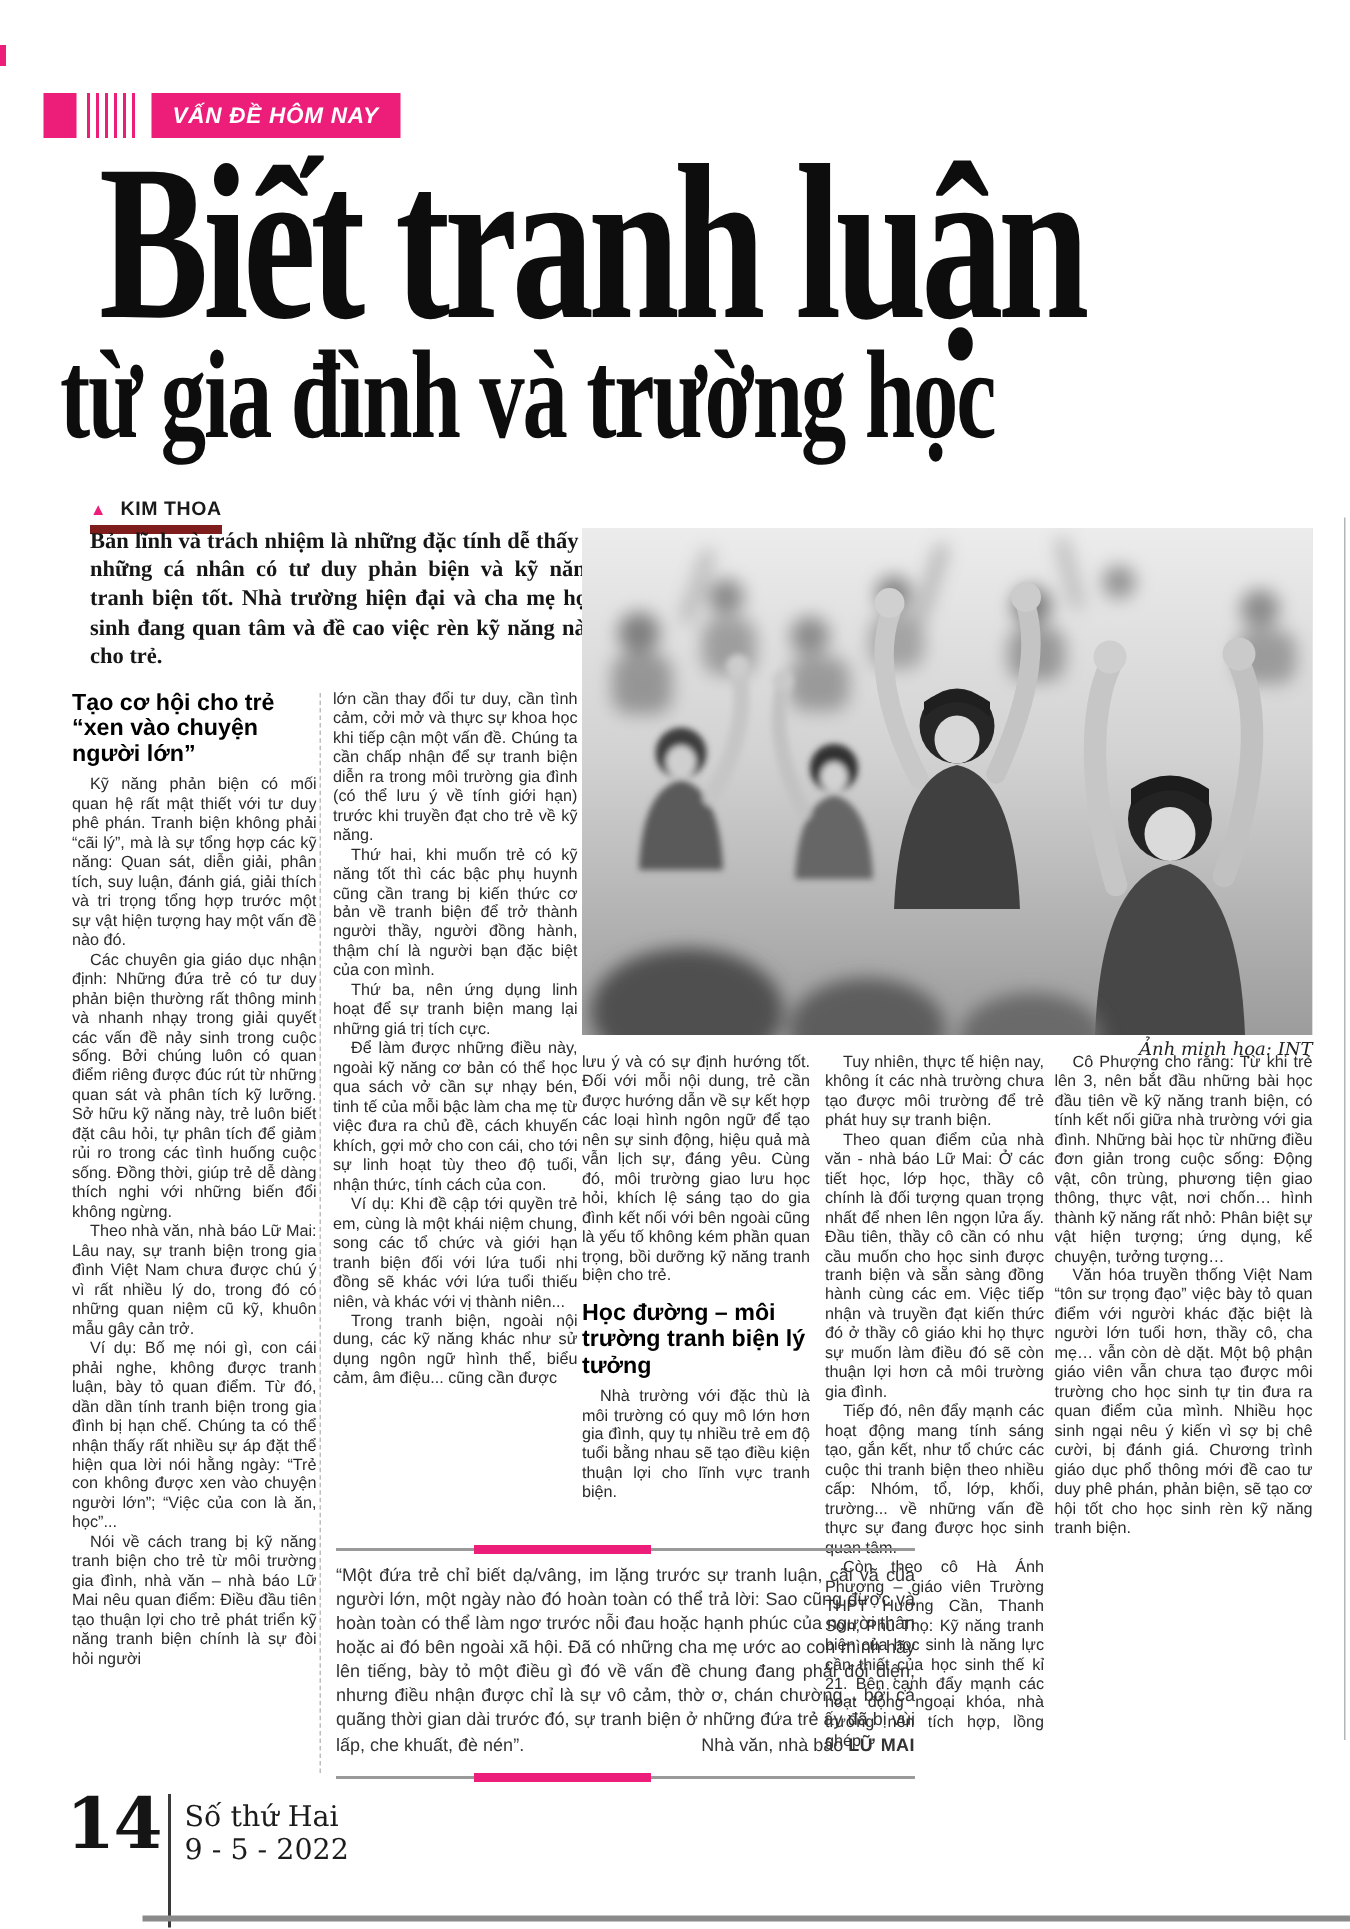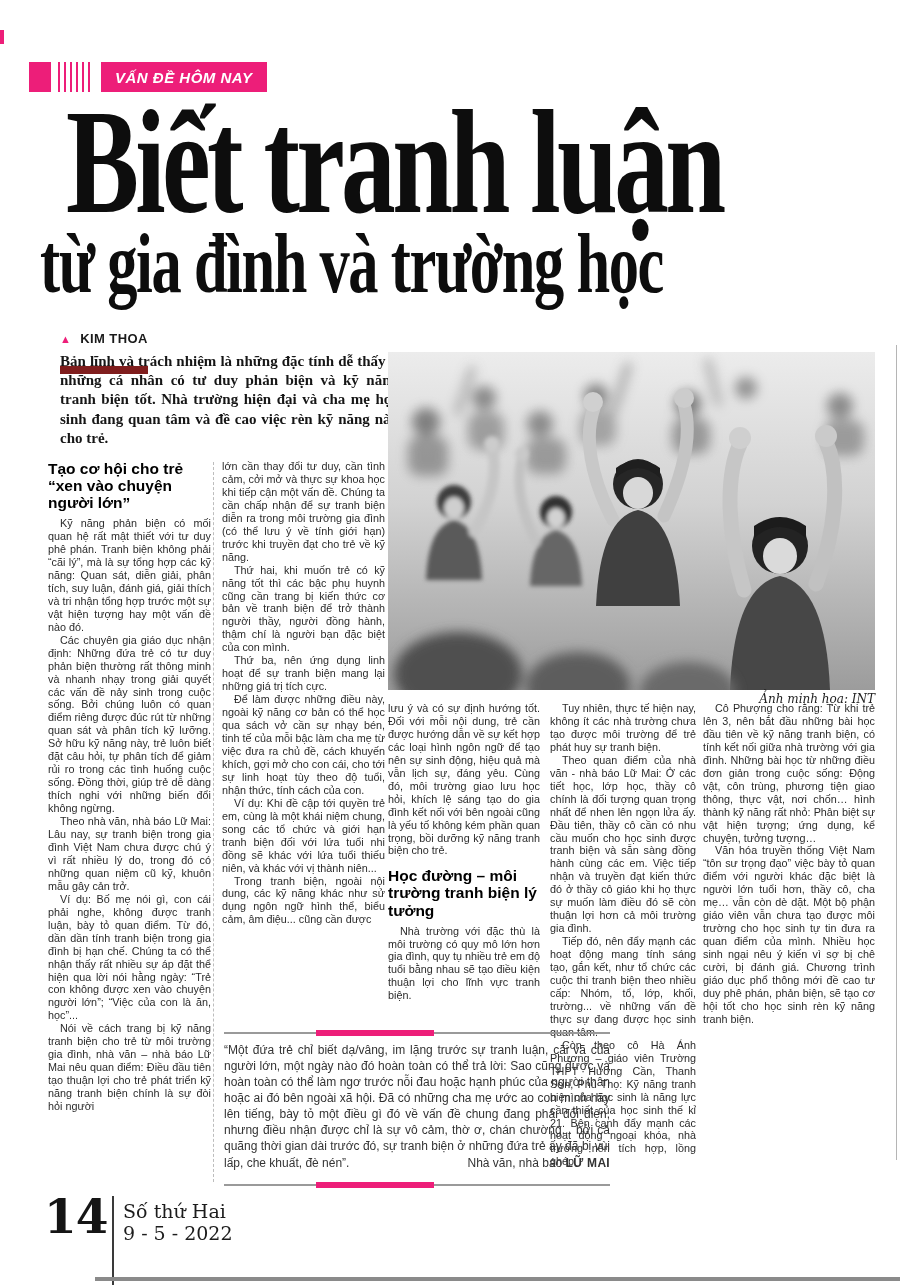--- a/index.html
+++ b/index.html
@@ -19,21 +19,21 @@
            padding:0 14px;font-weight:bold;font-style:italic;font-size:15px;letter-spacing:.5px;}
 
   
   .hl{position:absolute;margin:0;color:#0d0d0d;font-family:"Liberation Serif",serif;
       font-weight:bold;white-space:nowrap;transform-origin:0 0;line-height:.95;}
   .hl1{left:66px;top:92px;font-size:148px;letter-spacing:-5px;transform:scaleX(.74);}
   .hl2{left:40px;top:224px;font-size:84px;letter-spacing:-2px;transform:scaleX(.72);}
 
   
   .byline{position:absolute;left:60px;top:331px;font-weight:bold;font-size:13px;color:#1a1a1a;
-          border-bottom:8px solid #7f1d1d;padding-bottom:20px;letter-spacing:.4px;}
+          border-bottom:6px solid #7f1d1d;padding-bottom:4px;letter-spacing:.4px;}
   .byline-icon{color:var(--pink);font-size:11px;margin-right:5px;}
 
   
   .lead{position:absolute;left:60px;top:352px;width:338px;margin:0;
         font-family:Liberation Serif, serif;font-weight:bold;font-size:15px;
         line-height:1.28;color:#161616;text-align:justify;}
 
   
   .photo{position:absolute;left:388px;top:352px;width:487px;height:338px;overflow:hidden;background:#cfcfcf;}
   .caption{position:absolute;right:25px;top:692px;font-family:"DejaVu Serif",serif;
@@ -180,21 +180,21 @@
         <ellipse cx="70" cy="322" rx="64" ry="42" fill="#4f4f4f"></ellipse>
         <ellipse cx="190" cy="334" rx="52" ry="34" fill="#5d5d5d"></ellipse>
         <ellipse cx="300" cy="340" rx="48" ry="30" fill="#6a6a6a"></ellipse>
       </g>
     </svg>
   </div>
   <div class="caption">Ảnh minh họa: INT</div>
 
   <div class="col c1">
     <h3 class="subhead">Tạo cơ hội cho trẻ “xen vào chuyện người lớn”</h3>
-    <p class="para">Kỹ năng phản biện có mối quan hệ rất mật thiết với tư duy phê phán. Tranh biện không phải “cãi lý”, mà là sự tổng hợp các kỹ năng: Quan sát, diễn giải, phân tích, suy luận, đánh giá, giải thích và tri nhận tổng hợp trước một sự vật hiện tượng hay một vấn đề nào đó.</p>
+    <p class="para">Kỹ năng phản biện có mối quan hệ rất mật thiết với tư duy phê phán. Tranh biện không phải “cãi lý”, mà là sự tổng hợp các kỹ năng: Quan sát, diễn giải, phân tích, suy luận, đánh giá, giải thích và tri trọng tổng hợp trước một sự vật hiện tượng hay một vấn đề nào đó.</p>
     <p class="para">Các chuyên gia giáo dục nhận định: Những đứa trẻ có tư duy phản biện thường rất thông minh và nhanh nhạy trong giải quyết các vấn đề nảy sinh trong cuộc sống. Bởi chúng luôn có quan điểm riêng được đúc rút từ những quan sát và phân tích kỹ lưỡng. Sở hữu kỹ năng này, trẻ luôn biết đặt câu hỏi, tự phân tích để giảm rủi ro trong các tình huống cuộc sống. Đồng thời, giúp trẻ dễ dàng thích nghi với những biến đổi không ngừng.</p>
     <p class="para">Theo nhà văn, nhà báo Lữ Mai: Lâu nay, sự tranh biện trong gia đình Việt Nam chưa được chú ý vì rất nhiều lý do, trong đó có những quan niệm cũ kỹ, khuôn mẫu gây cản trở.</p>
     <p class="para">Ví dụ: Bố mẹ nói gì, con cái phải nghe, không được tranh luận, bày tỏ quan điểm. Từ đó, dần dần tính tranh biện trong gia đình bị hạn chế. Chúng ta có thể nhận thấy rất nhiều sự áp đặt thể hiện qua lời nói hằng ngày: “Trẻ con không được xen vào chuyện người lớn”; “Việc của con là ăn, học”...</p>
     <p class="para">Nói về cách trang bị kỹ năng tranh biện cho trẻ từ môi trường gia đình, nhà văn – nhà báo Lữ Mai nêu quan điểm: Điều đầu tiên tạo thuận lợi cho trẻ phát triển kỹ năng tranh biện chính là sự đòi hỏi người</p>
   </div>
 
   <div class="col c2">
     <p class="para cont">lớn cần thay đổi tư duy, cần tình cảm, cởi mở và thực sự khoa học khi tiếp cận một vấn đề. Chúng ta cần chấp nhận để sự tranh biện diễn ra trong môi trường gia đình (có thể lưu ý về tính giới hạn) trước khi truyền đạt cho trẻ về kỹ năng.</p>
     <p class="para">Thứ hai, khi muốn trẻ có kỹ năng tốt thì các bậc phụ huynh cũng cần trang bị kiến thức cơ bản về tranh biện để trở thành người thầy, người đồng hành, thậm chí là người bạn đặc biệt của con mình.</p>
     <p class="para">Thứ ba, nên ứng dụng linh hoạt để sự tranh biện mang lại những giá trị tích cực.</p>

